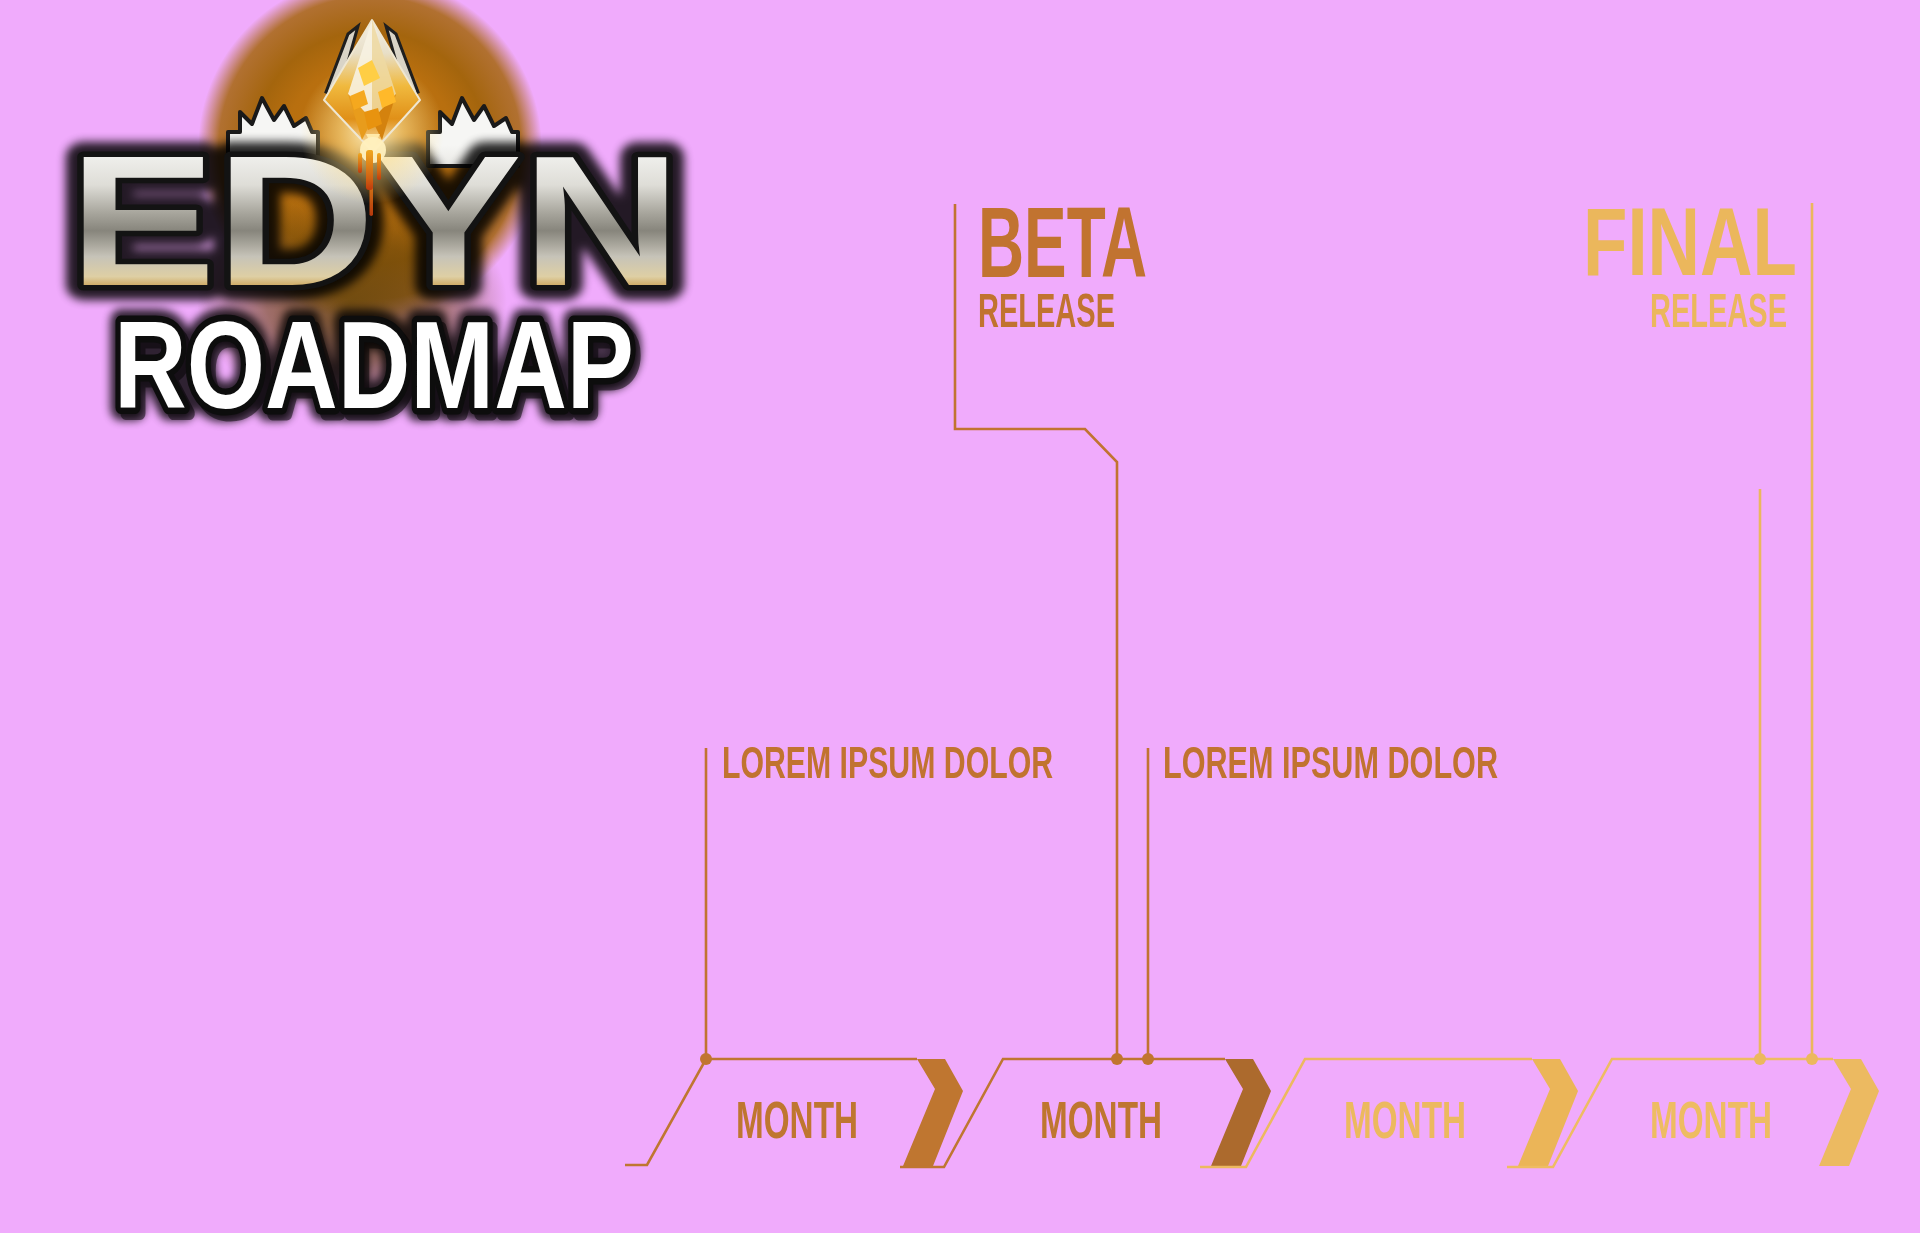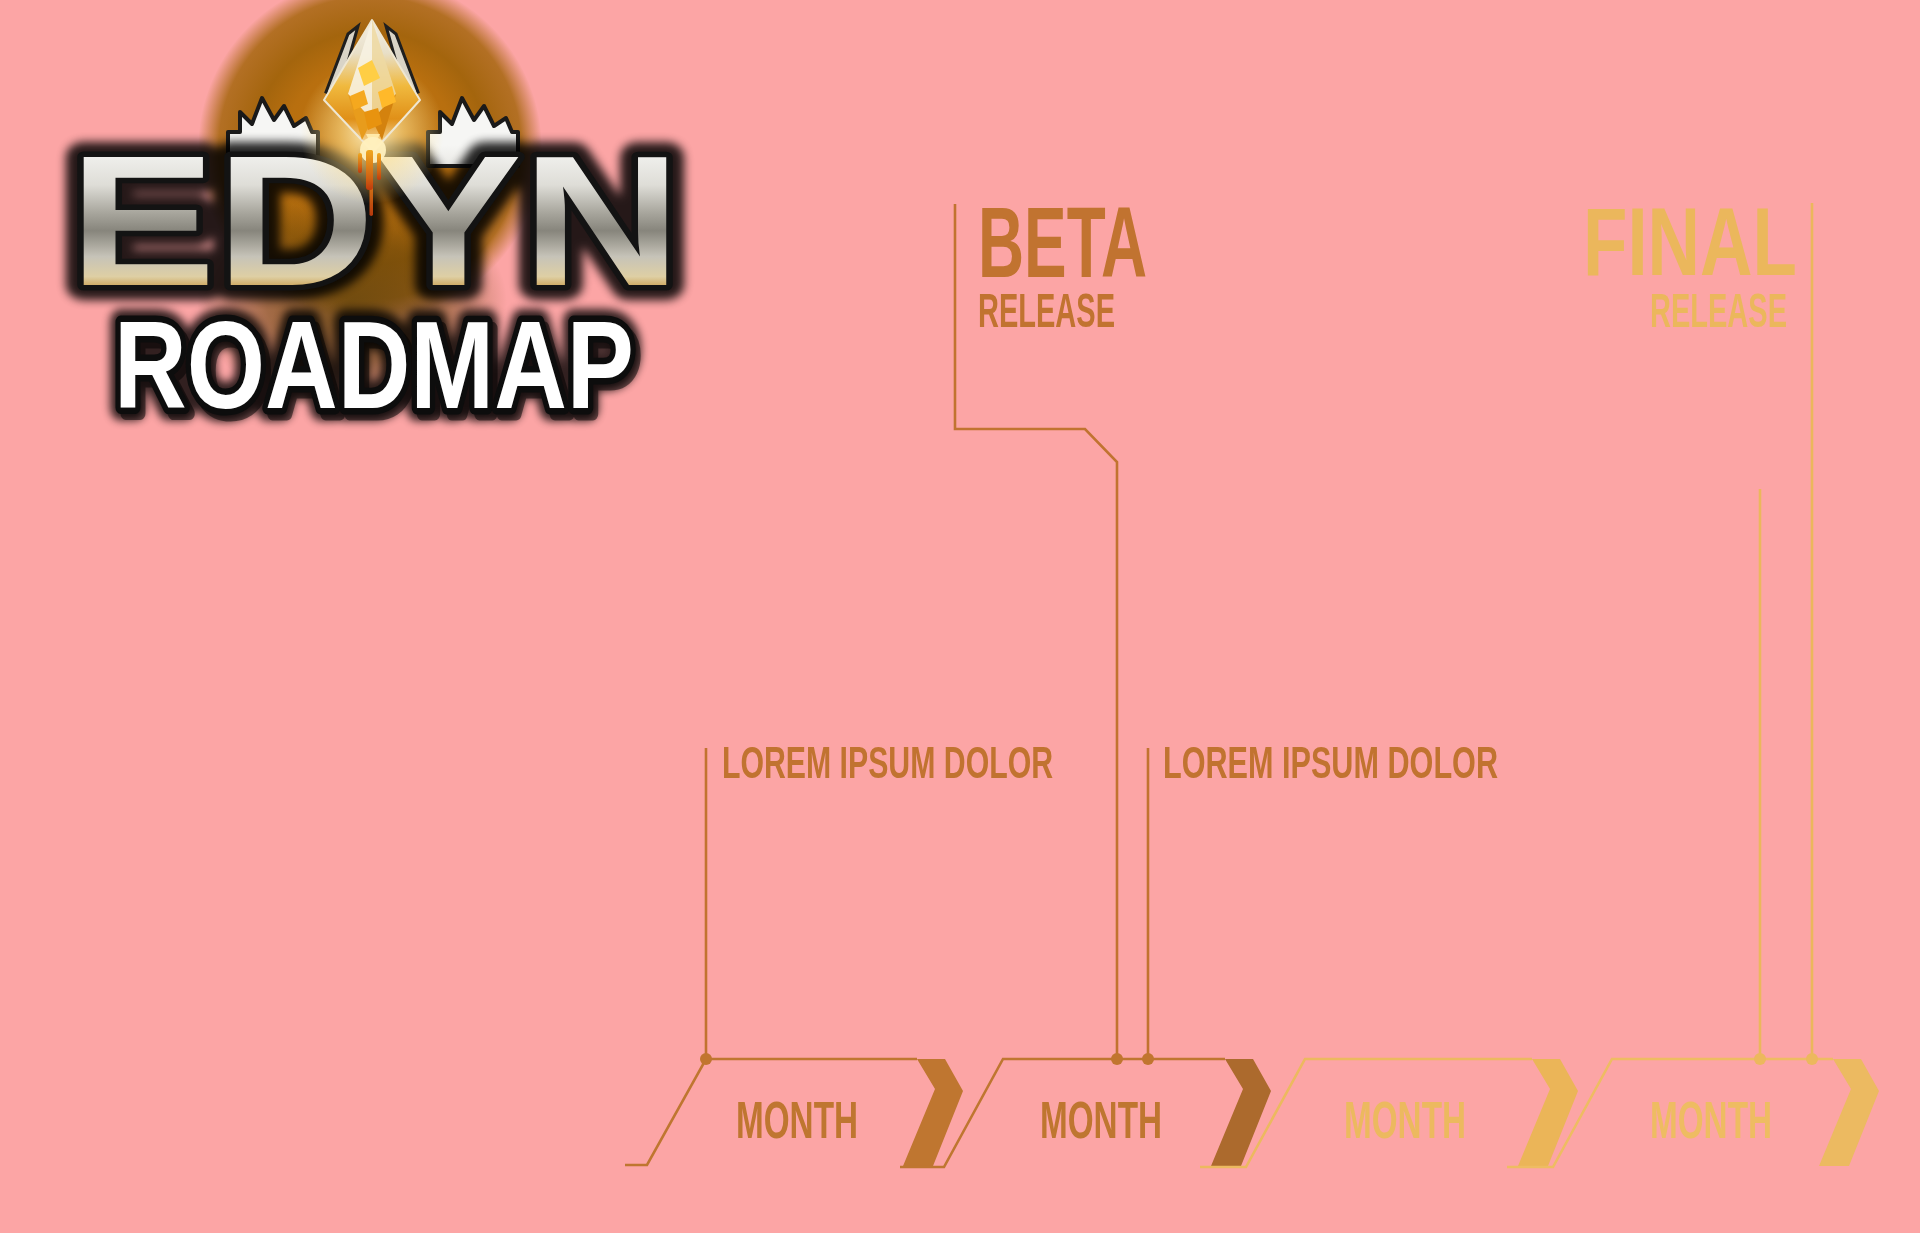--- a/index.html
+++ b/index.html
@@ -4,21 +4,21 @@
 <style>
   html, body {
     margin: 0;
     padding: 0;
     background: #FFFFFF;
   }
   .stage {
     position: relative;
     width: 1920px;
     height: 1233px;
-    background: #fca5a5;
+    background: #f0abfc;
     overflow: hidden;
     font-family: "Liberation Sans", sans-serif;
   }
   svg.scene {
     position: absolute;
     left: 0;
     top: 0;
   }
   svg text {
     font-family: "Liberation Sans", sans-serif;

